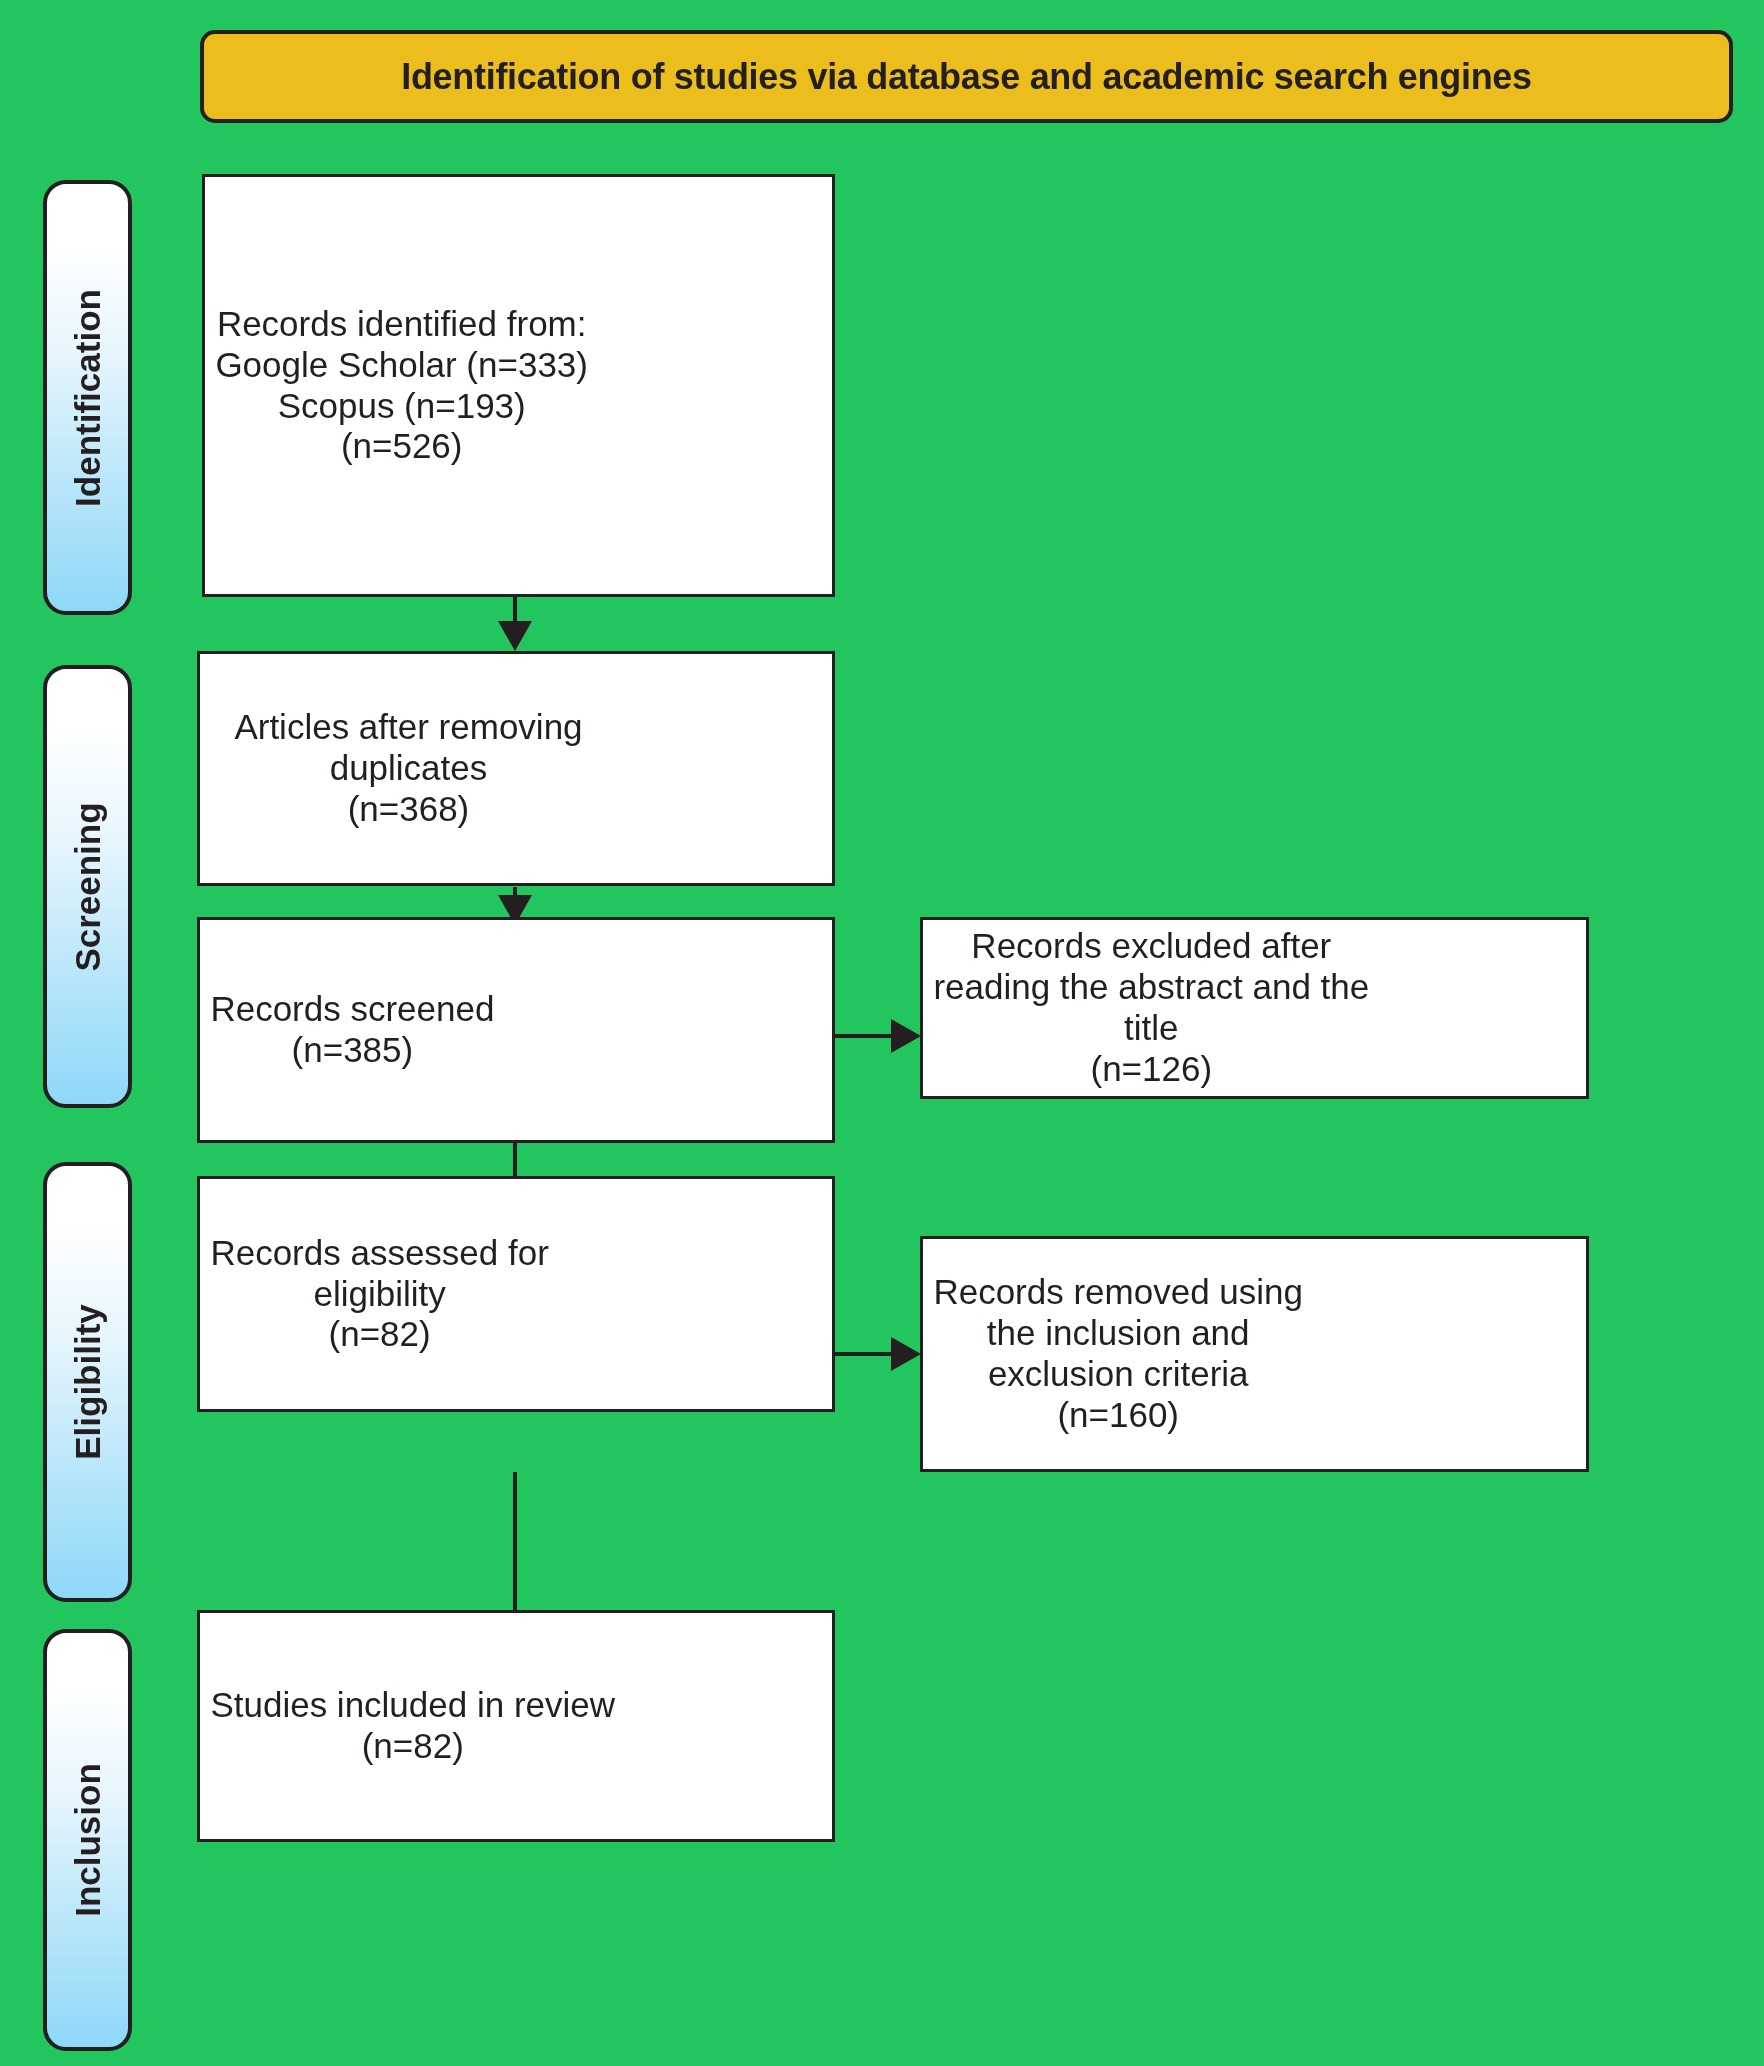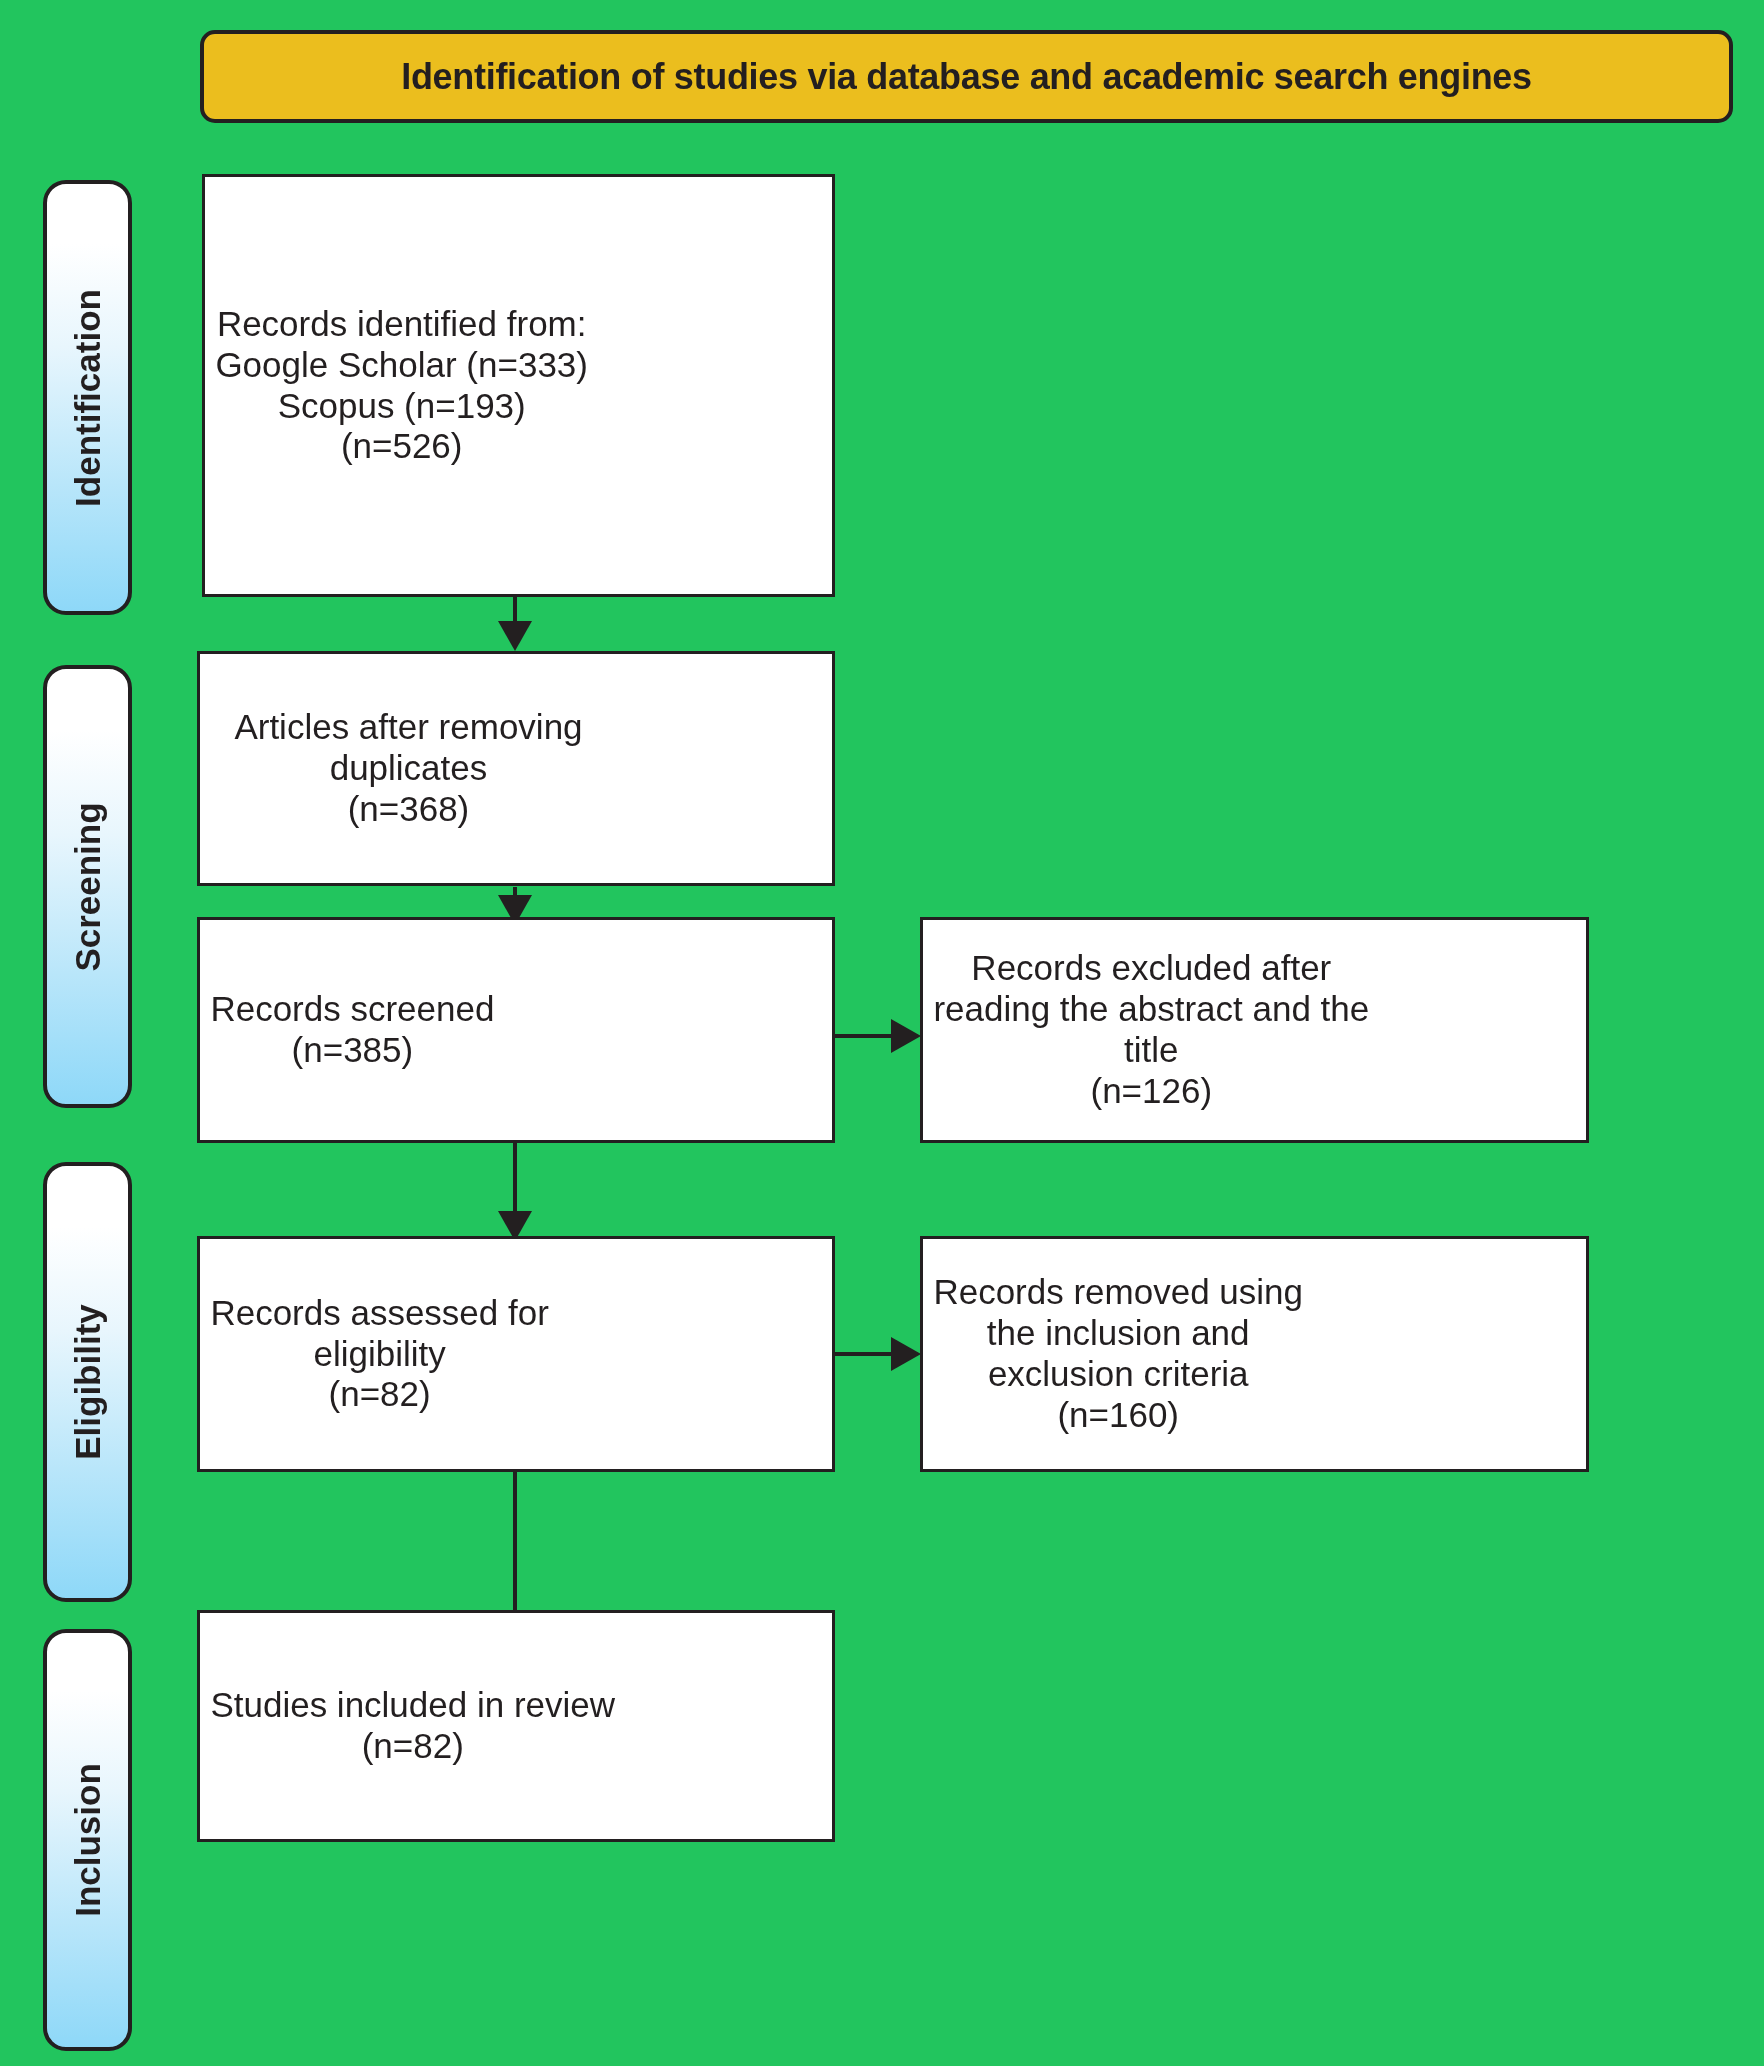--- a/index.html
+++ b/index.html
@@ -152,31 +152,31 @@
   <div class="arrow-down" style="left:498px; top:895px;"></div>
 
   <div class="flow-box" style="left:197px; top:917px; width:638px; height:226px;">
     <div class="flow-text">Records screened
 (n=385)</div>
   </div>
 
   <div class="h-line" style="left:835px; top:1034px; width:81px;"></div>
   <div class="arrow-right" style="left:891px; top:1019px;"></div>
 
-  <div class="flow-box" style="left:920px; top:917px; width:669px; height:226px;">
+  <div class="flow-box" style="left:920px; top:917px; width:669px; height:182px;">
     <div class="flow-text">Records excluded after
 reading the abstract and the
 title
 (n=126)</div>
   </div>
 
   <div class="v-line" style="left:513px; top:1143px; height:81px;"></div>
   <div class="arrow-down" style="left:498px; top:1211px;"></div>
 
-  <div class="flow-box" style="left:197px; top:1236px; width:638px; height:236px;">
+  <div class="flow-box" style="left:197px; top:1176px; width:638px; height:236px;">
     <div class="flow-text">Records assessed for
 eligibility
 (n=82)</div>
   </div>
 
   <div class="h-line" style="left:835px; top:1352px; width:81px;"></div>
   <div class="arrow-right" style="left:891px; top:1337px;"></div>
 
   <div class="flow-box" style="left:920px; top:1236px; width:669px; height:236px;">
     <div class="flow-text">Records removed using

